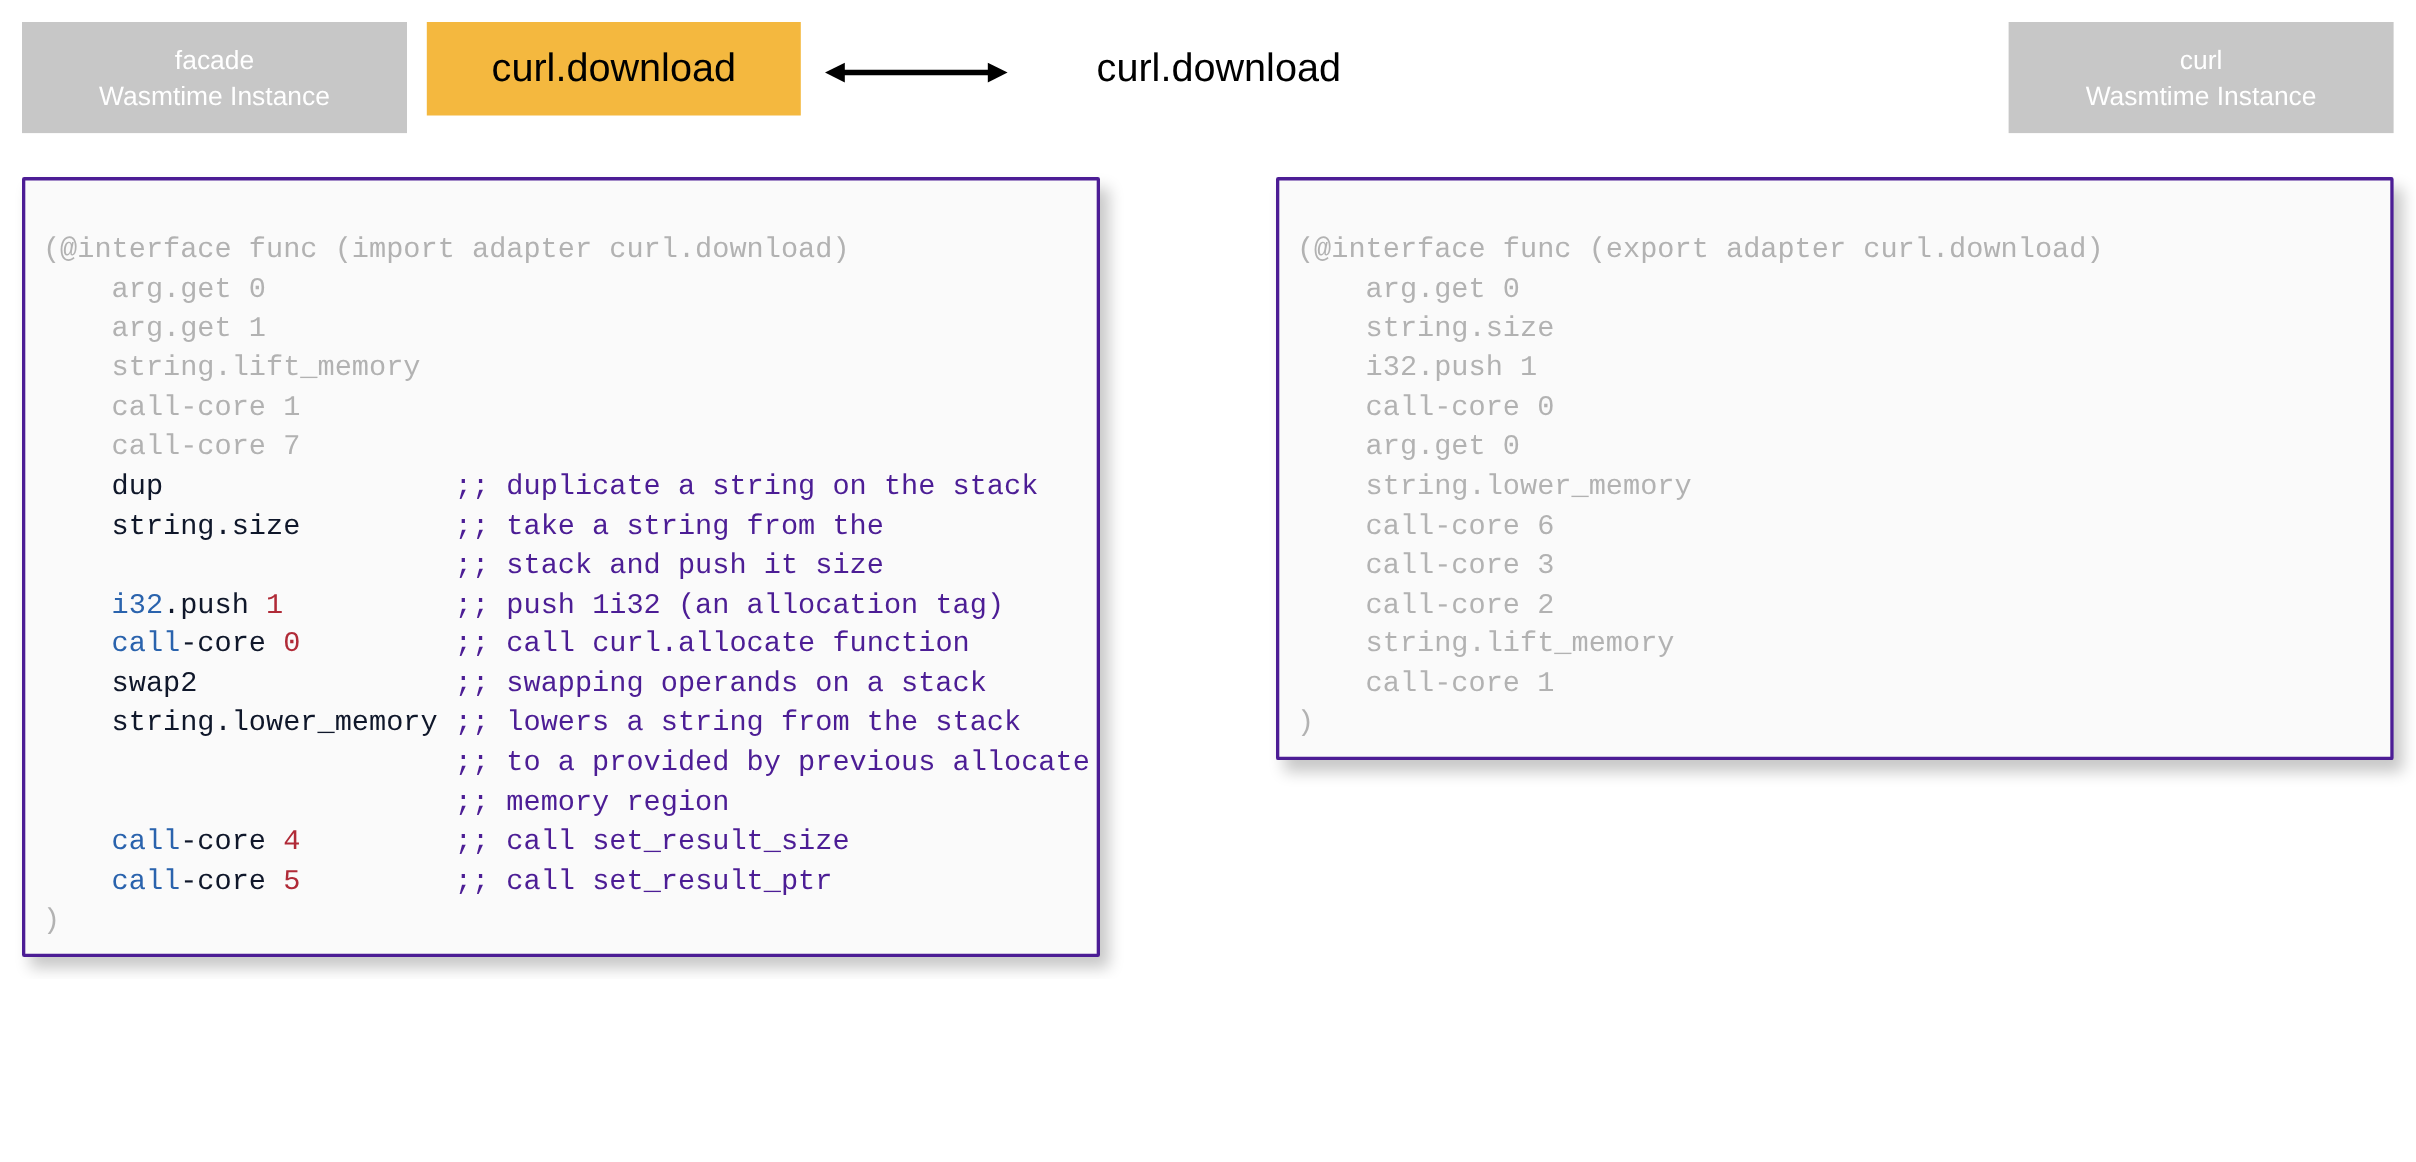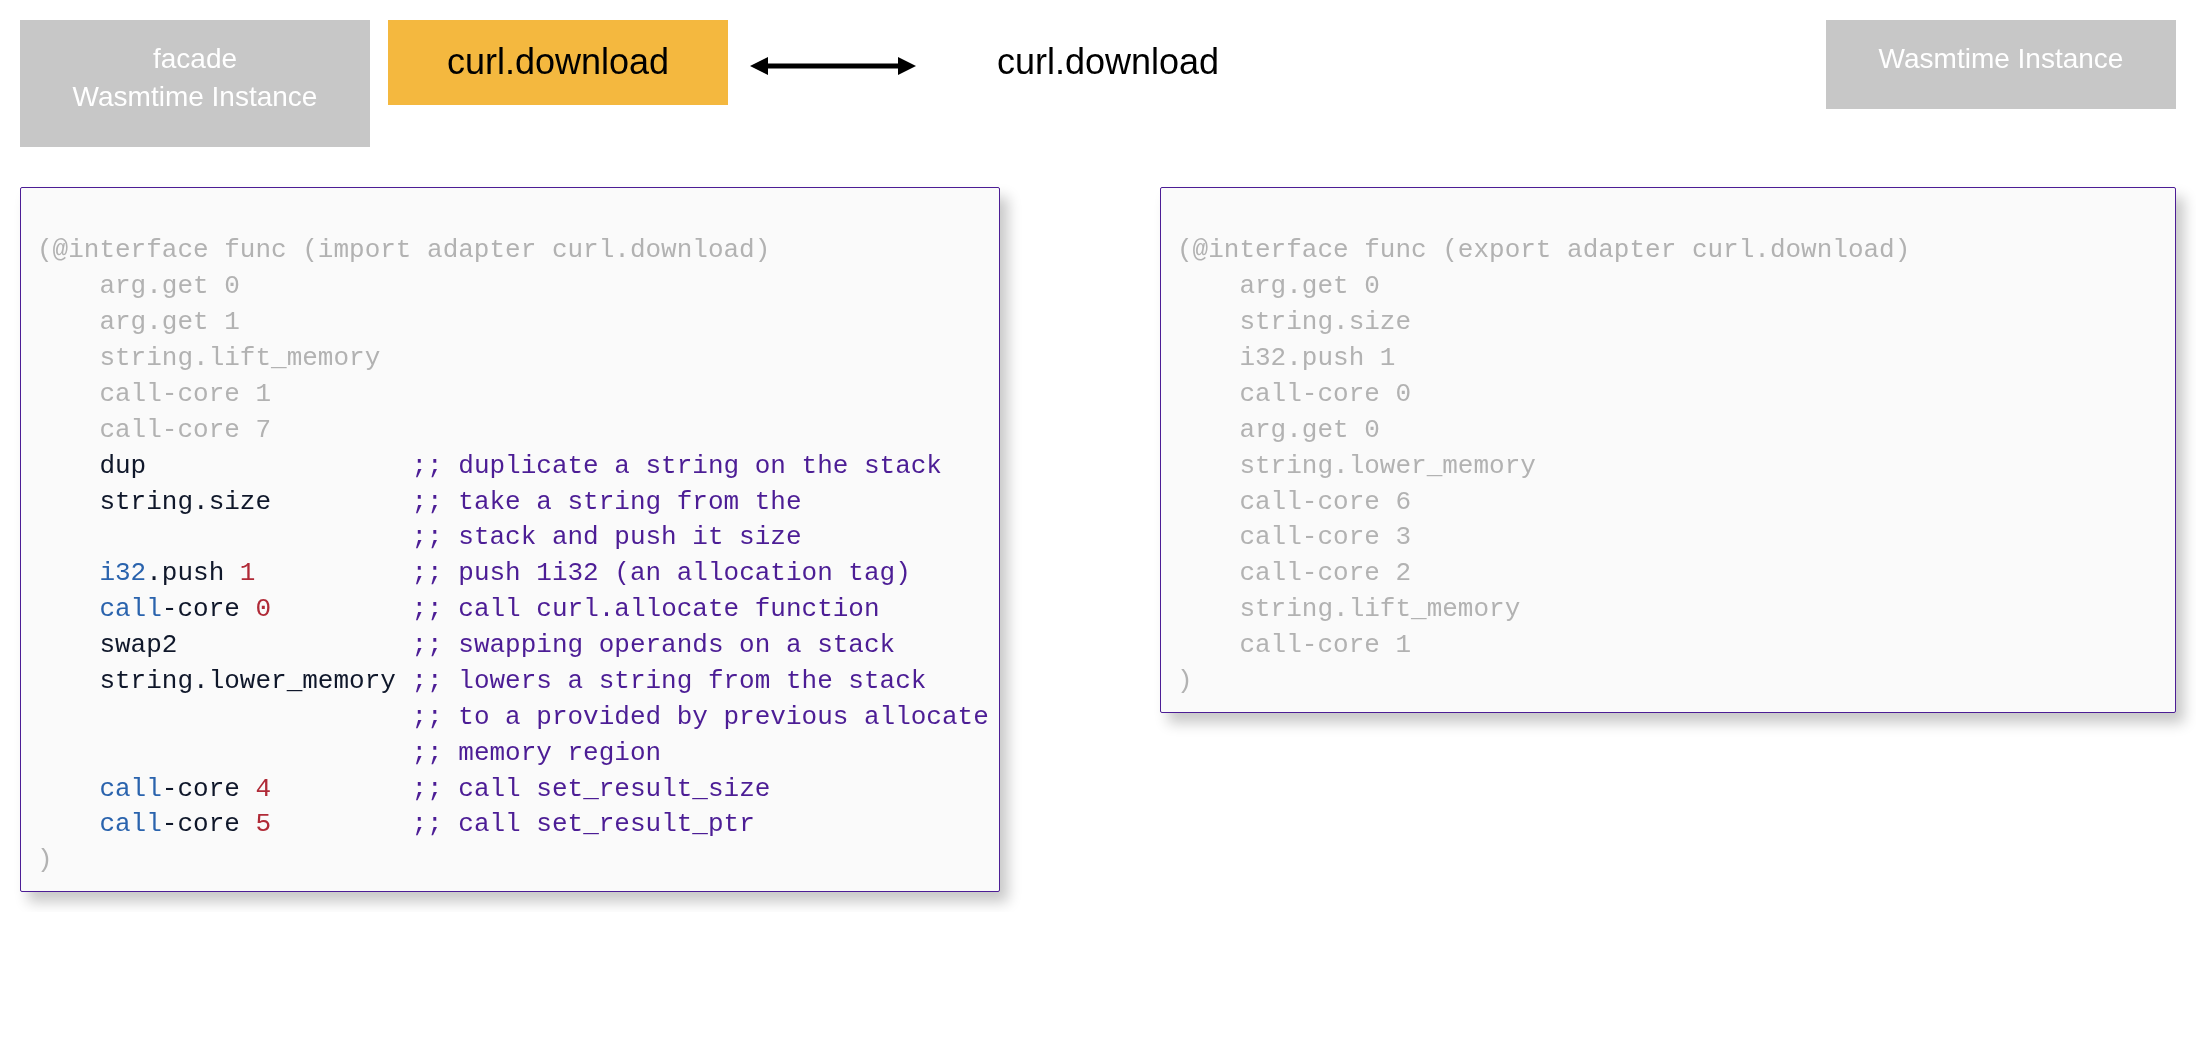--- a/index.html
+++ b/index.html
@@ -12,22 +12,22 @@
     .top-row {
       display: flex;
       align-items: flex-start;
       gap: 0;
       margin-bottom: 40px;
     }
     .gray-box {
       background: #c7c7c7;
       color: #fff;
       text-align: center;
-      padding: 20px 28px 31px 28px;
-      font-size: 28px;
+      padding: 20px 28px 16px 28px;
+      font-size: 24px;
       line-height: 1.35;
       font-weight: 400;
     }
     .gray-box .title-line { display: block; }
     .yellow-box {
       background: #f4b83f;
       color: #000;
       text-align: center;
       padding: 18px 28px;
       font-size: 36px;
@@ -54,21 +54,21 @@
       line-height: 1.35;
     }
     .spacer-flex { flex: 1; }
     .code-row {
       display: flex;
       gap: 160px;
       align-items: flex-start;
     }
     .code-panel {
       background: #fafafa;
-      border: 1px solid #4c1d95;
+      border: 3px solid #4c1d95;
       border-radius: 2px;
       box-shadow: 8px 10px 14px rgba(0,0,0,0.22);
       font-family: "SFMono-Regular", Consolas, "Liberation Mono", Menlo, monospace;
       font-size: 26px;
       line-height: 1.38;
       padding: 10px 16px 12px 16px;
       white-space: pre;
       color: #4d4d4d;
     }
     .code-panel.left { width: 980px; }
@@ -101,20 +101,21 @@
     </svg>
   </div>
 
   <div class="white-box" style="width:340px;">
     <span class="l1">curl.download</span>
   </div>
 
   <div class="spacer-flex"></div>
 
   <div class="gray-box" style="width:350px;">
+    <span class="title-line">curl</span>
     <span class="title-line">Wasmtime Instance</span>
   </div>
 </div>
 
 <div class="code-row">
 
   <div class="code-panel left">
 <span class="code-line dim">(@interface func (import adapter curl.download)</span><span id="left-dim"><span class="code-line dim">    arg.get 0</span><span class="code-line dim">    arg.get 1</span><span class="code-line dim">    string.lift_memory</span><span class="code-line dim">    call-core 1</span><span class="code-line dim">    call-core 7</span></span><span id="left-body"><span class="code-line"><span class="fn">    dup                 </span><span class="comment">;; duplicate a string on the stack</span></span><span class="code-line"><span class="fn">    string.size         </span><span class="comment">;; take a string from the</span></span><span class="code-line"><span>                        </span><span class="comment">;; stack and push it size</span></span><span class="code-line"><span class="kw">    i32</span><span class="fn">.push </span><span class="num">1</span><span>          </span><span class="comment">;; push 1i32 (an allocation tag)</span></span><span class="code-line"><span class="kw">    call</span><span class="fn">-core </span><span class="num">0</span><span>         </span><span class="comment">;; call curl.allocate function</span></span><span class="code-line"><span class="fn">    swap2               </span><span class="comment">;; swapping operands on a stack</span></span><span class="code-line"><span class="fn">    string.lower_memory </span><span class="comment">;; lowers a string from the stack</span></span><span class="code-line"><span>                        </span><span class="comment">;; to a provided by previous allocate</span></span><span class="code-line"><span>                        </span><span class="comment">;; memory region</span></span><span class="code-line"><span class="kw">    call</span><span class="fn">-core </span><span class="num">4</span><span>         </span><span class="comment">;; call set_result_size</span></span><span class="code-line"><span class="kw">    call</span><span class="fn">-core </span><span class="num">5</span><span>         </span><span class="comment">;; call set_result_ptr</span></span></span><span class="code-line dim">)</span></div>
 
   <div class="code-panel right">

